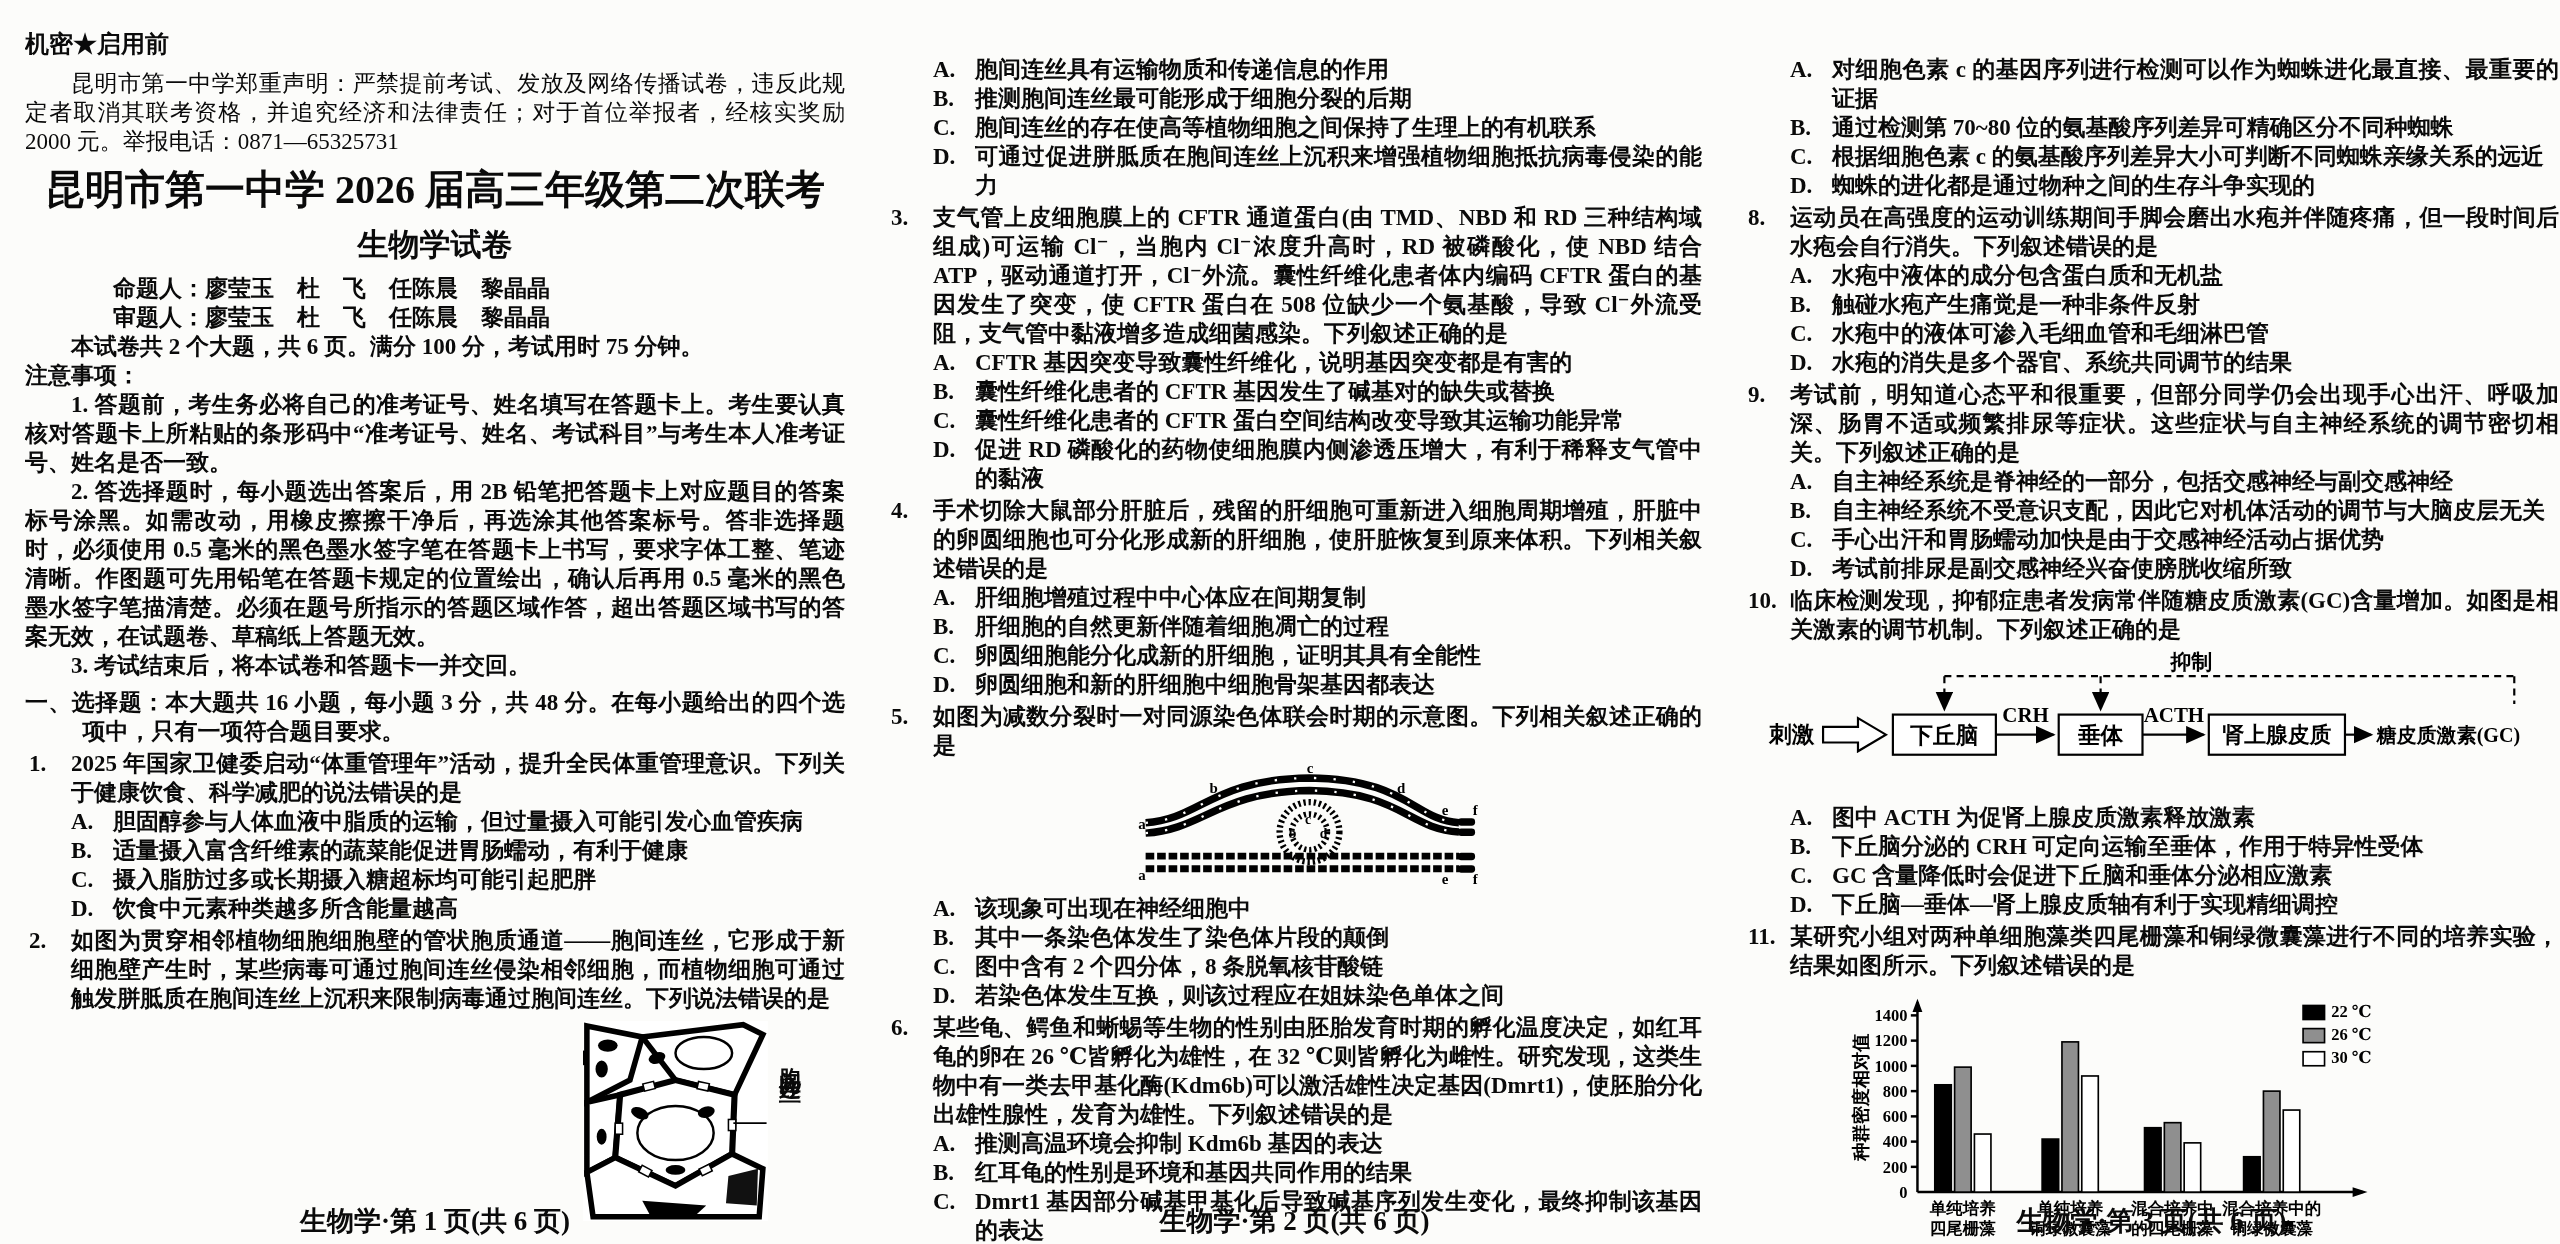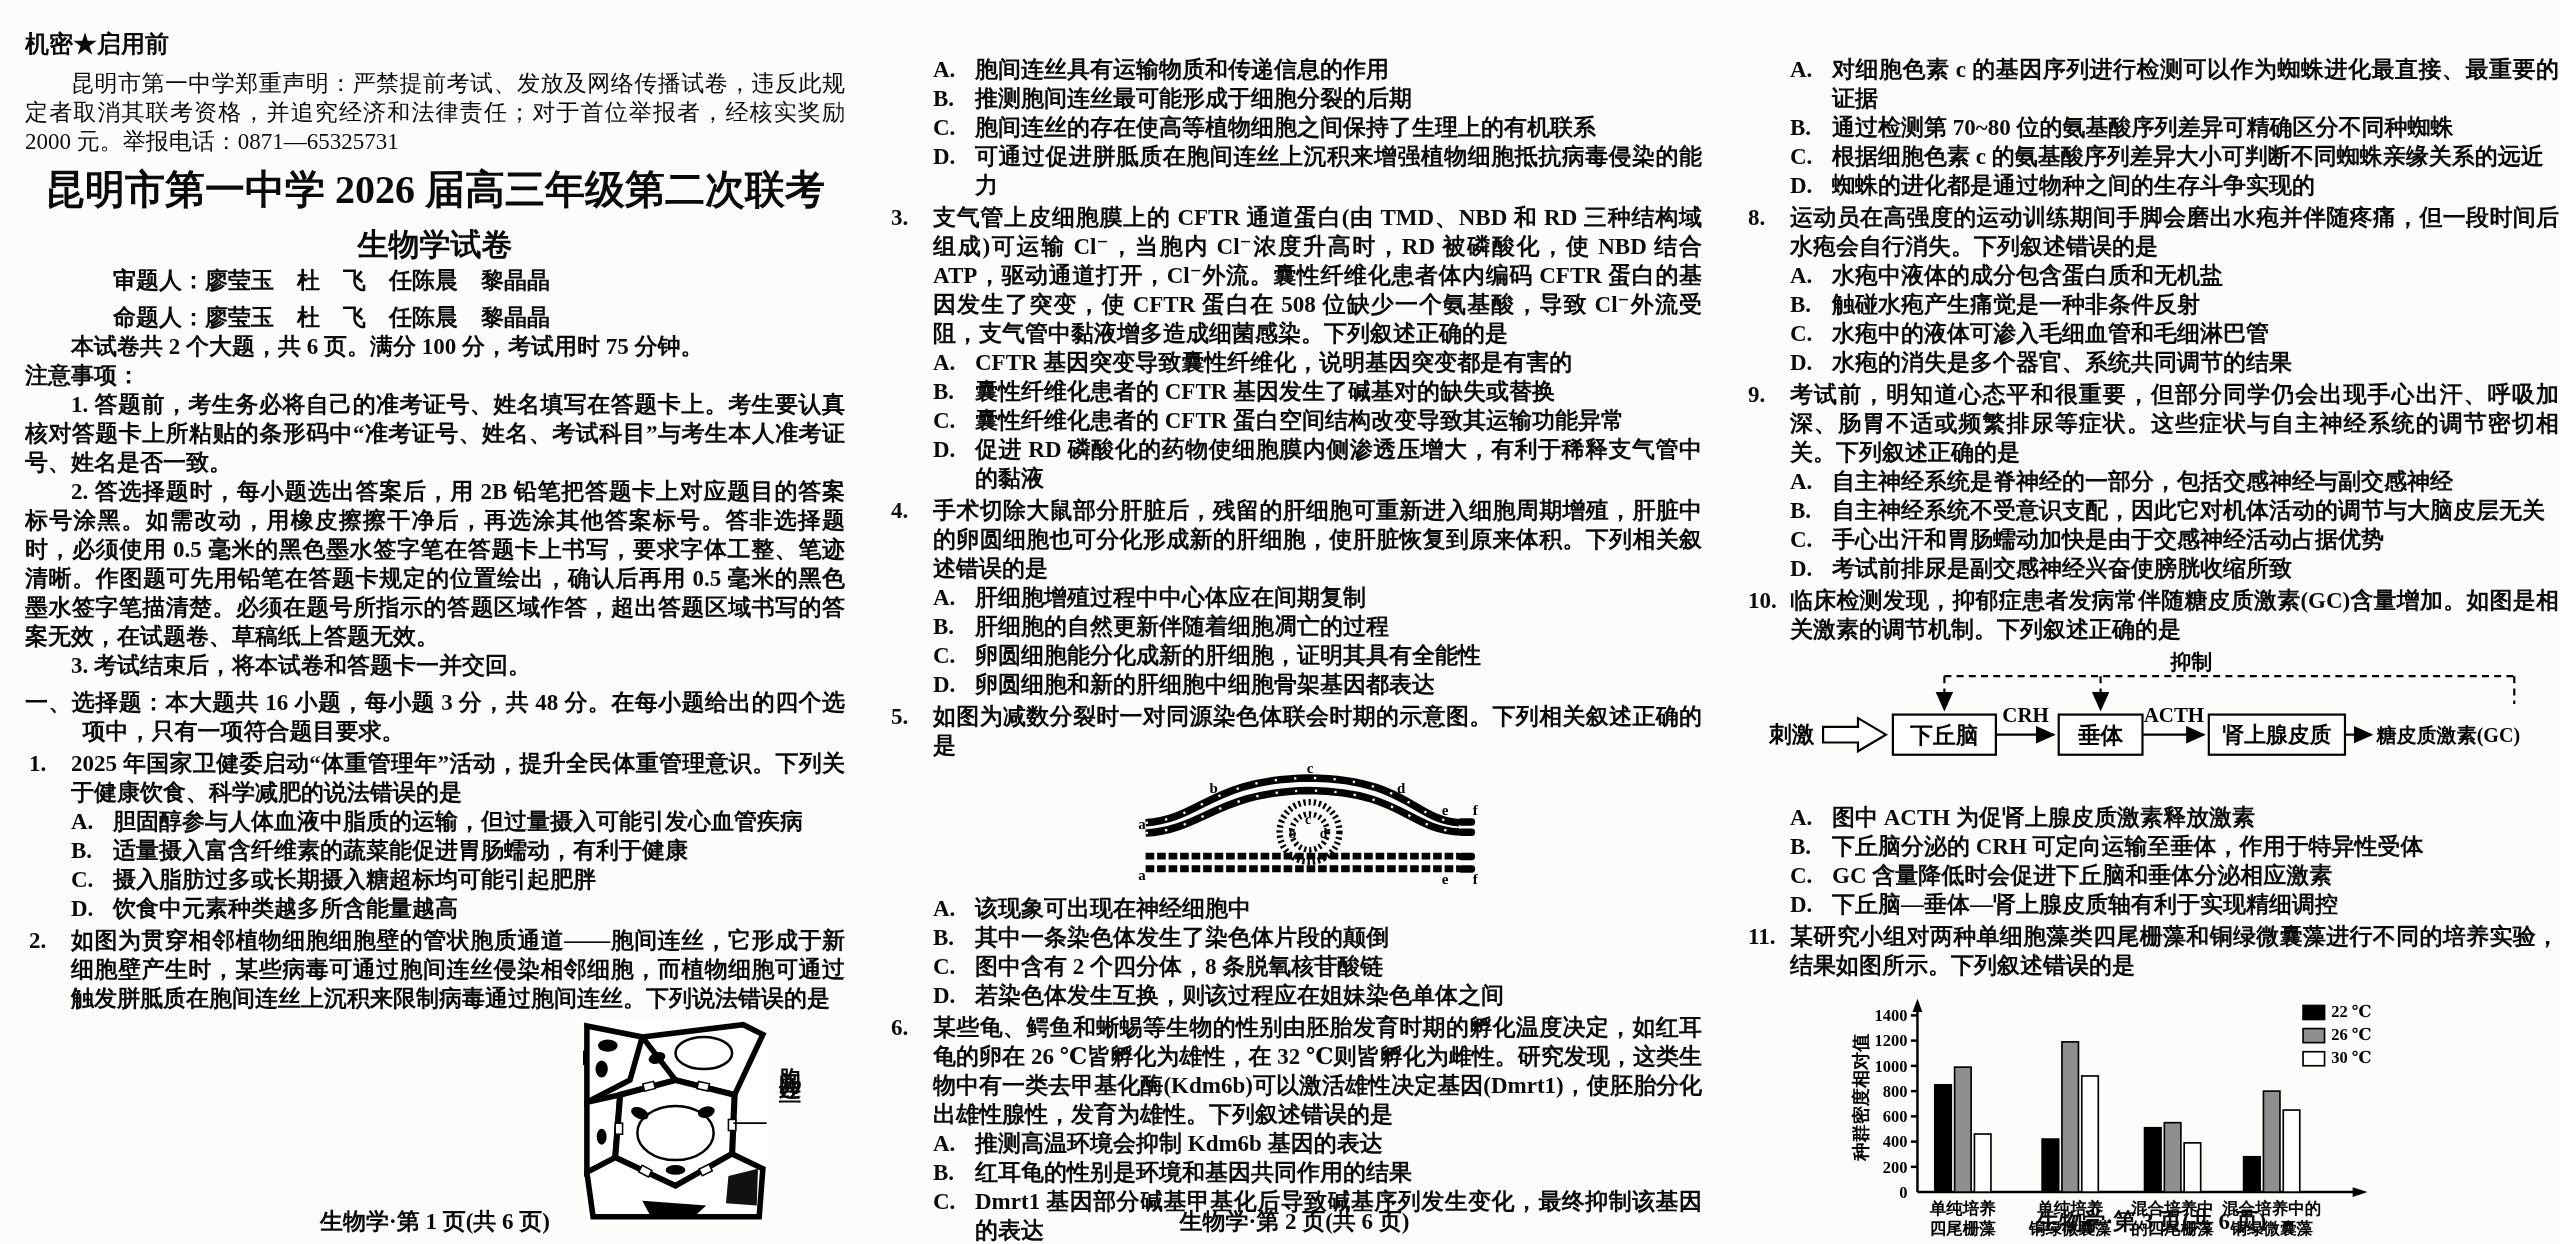--- a/index.html
+++ b/index.html
@@ -37,40 +37,40 @@
 
   .fig2wrap{display:flex;justify-content:flex-end;align-items:flex-start;gap:8px;
             padding-right:40px;margin:8px 0 0;}
   .vlabel{writing-mode:vertical-rl;text-orientation:upright;font-size:22px;font-weight:700;
           letter-spacing:5px;margin-top:28px;}
   .fig5wrap{margin:4px 0 2px 250px;}
   .diagwrap{margin:6px 0 2px 10px;}
   .chartwrap{margin:4px 0 2px 95px;}
 
   .pagefoot{position:absolute;left:0;right:0;bottom:8px;text-align:center;
-            font-size:23px;font-weight:700;}
+            font-size:27px;font-weight:700;}
   svg text{font-family:"Liberation Serif","DejaVu Serif",serif;}
 </style>
 </head>
 <body>
 
 <div class="sheet">
 
   <div class="col col1">
     <div class="hdr">
       <span>机密★启用前</span>
     </div>
     <div class="statement">昆明市第一中学郑重声明：严禁提前考试、发放及网络传播试卷，违反此规定者取消其联考资格，并追究经济和法律责任；对于首位举报者，经核实奖励 2000 元。举报电话：0871—65325731</div>
     <div class="title">昆明市第一中学 2026 届高三年级第二次联考</div>
     <div class="subtitle">生物学试卷</div>
+    <div class="people">
+      <span>命题人：</span><span>廖莹玉　杜　飞　任陈晨　黎晶晶</span>
+    </div>
     <div class="people second">
       <span>审题人：</span><span>廖莹玉　杜　飞　任陈晨　黎晶晶</span>
-    </div>
-    <div class="people">
-      <span>命题人：</span><span>廖莹玉　杜　飞　任陈晨　黎晶晶</span>
     </div>
     <div class="paper-info">本试卷共 2 个大题，共 6 页。满分 100 分，考试用时 75 分钟。</div>
     <div class="notes-title">注意事项：</div>
     <div class="note">1. 答题前，考生务必将自己的准考证号、姓名填写在答题卡上。考生要认真核对答题卡上所粘贴的条形码中“准考证号、姓名、考试科目”与考生本人准考证号、姓名是否一致。</div>
     <div class="note">2. 答选择题时，每小题选出答案后，用 2B 铅笔把答题卡上对应题目的答案标号涂黑。如需改动，用橡皮擦擦干净后，再选涂其他答案标号。答非选择题时，必须使用 0.5 毫米的黑色墨水签字笔在答题卡上书写，要求字体工整、笔迹清晰。作图题可先用铅笔在答题卡规定的位置绘出，确认后再用 0.5 毫米的黑色墨水签字笔描清楚。必须在题号所指示的答题区域作答，超出答题区域书写的答案无效，在试题卷、草稿纸上答题无效。</div>
     <div class="note">3. 考试结束后，将本试卷和答题卡一并交回。</div>
     <div class="section-head">一、选择题：本大题共 16 小题，每小题 3 分，共 48 分。在每小题给出的四个选项中，只有一项符合题目要求。</div>
 
     <div class="q">
       <div class="qrow">

